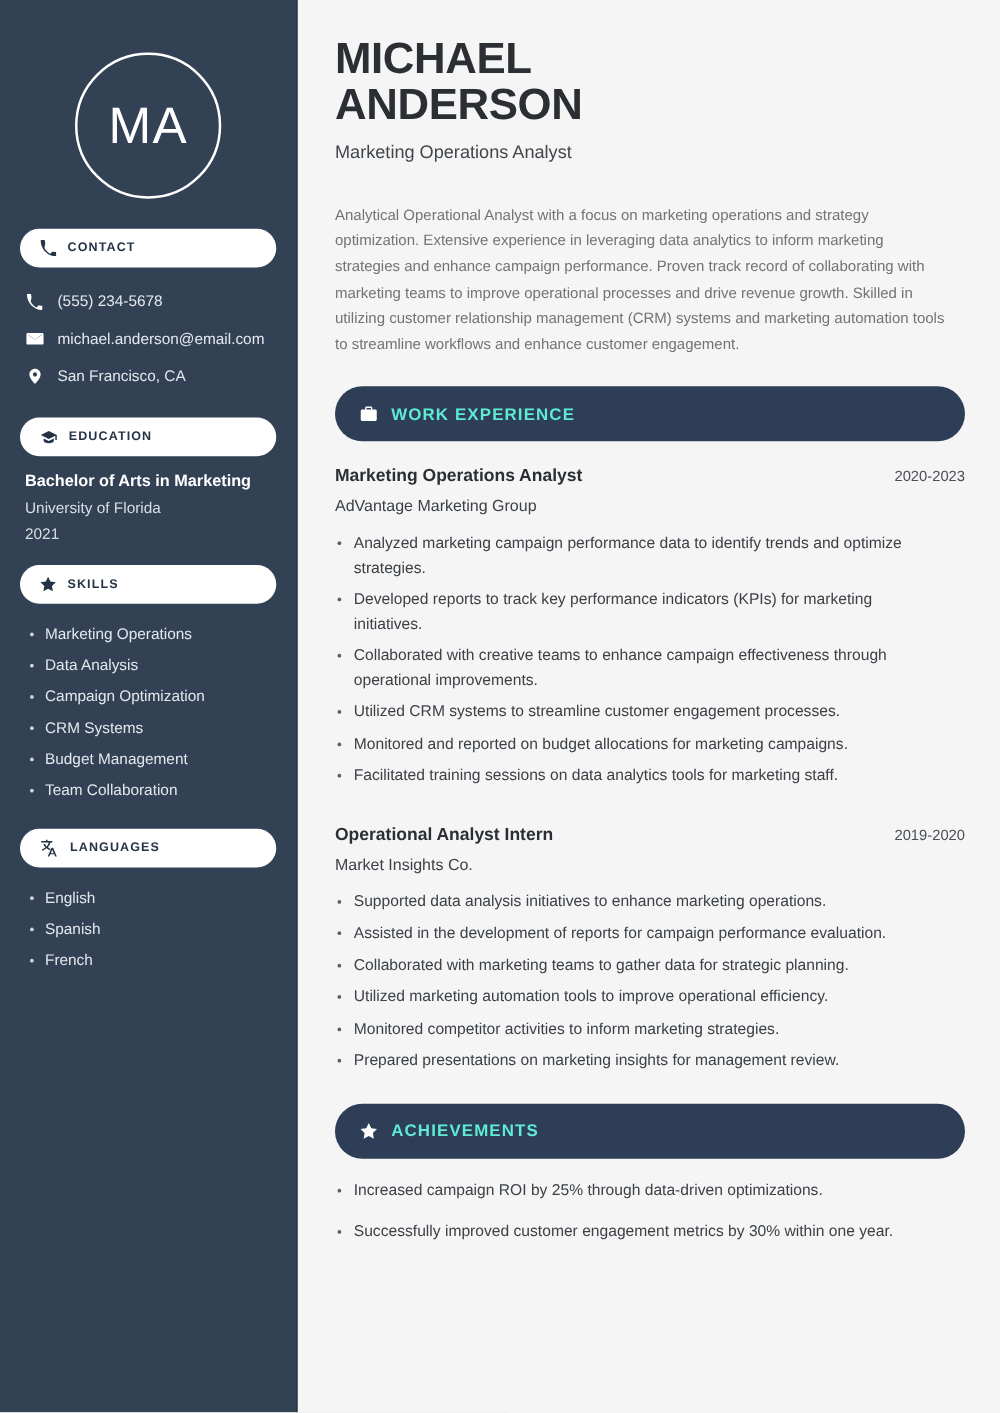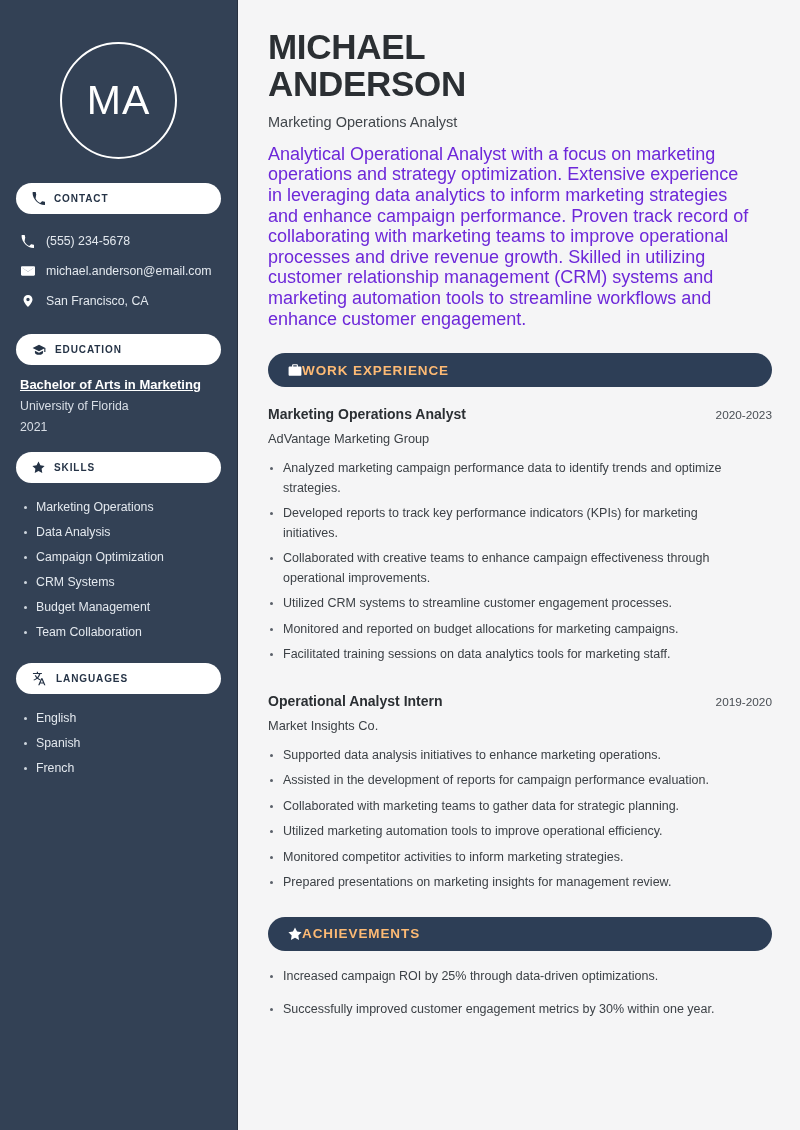--- a/index.html
+++ b/index.html
@@ -75,21 +75,21 @@
     gap: 11px;
     padding: 0 4px;
     height: 30px;
     font-size: 12.3px;
     color: #e3e8ee;
   }
   .contact-row .ic { width: 15px; display: flex; justify-content: center; }
   .contact-row .ic svg { display: block; fill: #ffffff; }
 
   .edu-body { padding: 12px 4px 0 4px; }
-  .edu-degree { font-size: 13px; font-weight: 700; color: #ffffff; margin-bottom: 7px; text-decoration: underline; }
+  .edu-degree { font-size: 13px; font-weight: 700; color: #ffffff; margin-bottom: 7px; }
   .edu-school { font-size: 12.3px; color: #d8dee6; margin-bottom: 7px; }
   .edu-year   { font-size: 12.3px; color: #d8dee6; }
 
   .dot-list { list-style: none; padding: 12px 4px 0 6px; }
   .dot-list li {
     position: relative;
     padding-left: 14px;
     font-size: 12.3px;
     color: #e3e8ee;
     line-height: 25px;
@@ -118,36 +118,36 @@
     color: #2b2f33;
     text-transform: uppercase;
   }
   .job-title {
     margin-top: 11px;
     font-size: 14.5px;
     color: #41464b;
   }
 
   .summary {
-    margin-top: 14px;
-    font-size: 18px;
+    margin-top: 32px;
+    font-size: 12px;
     line-height: 20.6px;
-    color: #6d28d9;
+    color: #737373;
     max-width: 488px;
   }
 
   .sec-pill {
     background: #2d3e56;
     border-radius: 999px;
-    height: 34px;
+    height: 44px;
     display: flex;
     align-items: center;
-    gap: 0;
+    gap: 11px;
     padding: 0 20px;
-    color: #fdba74;
+    color: #5eead4;
     font-size: 13.5px;
     font-weight: 700;
     letter-spacing: 0.9px;
     margin-top: 24px;
   }
   .sec-pill .ic { display: flex; align-items: center; }
   .sec-pill .ic svg { display: block; fill: #ffffff; }
 
   .job { margin-top: 19px; }
   .job.second { margin-top: 28px; }

